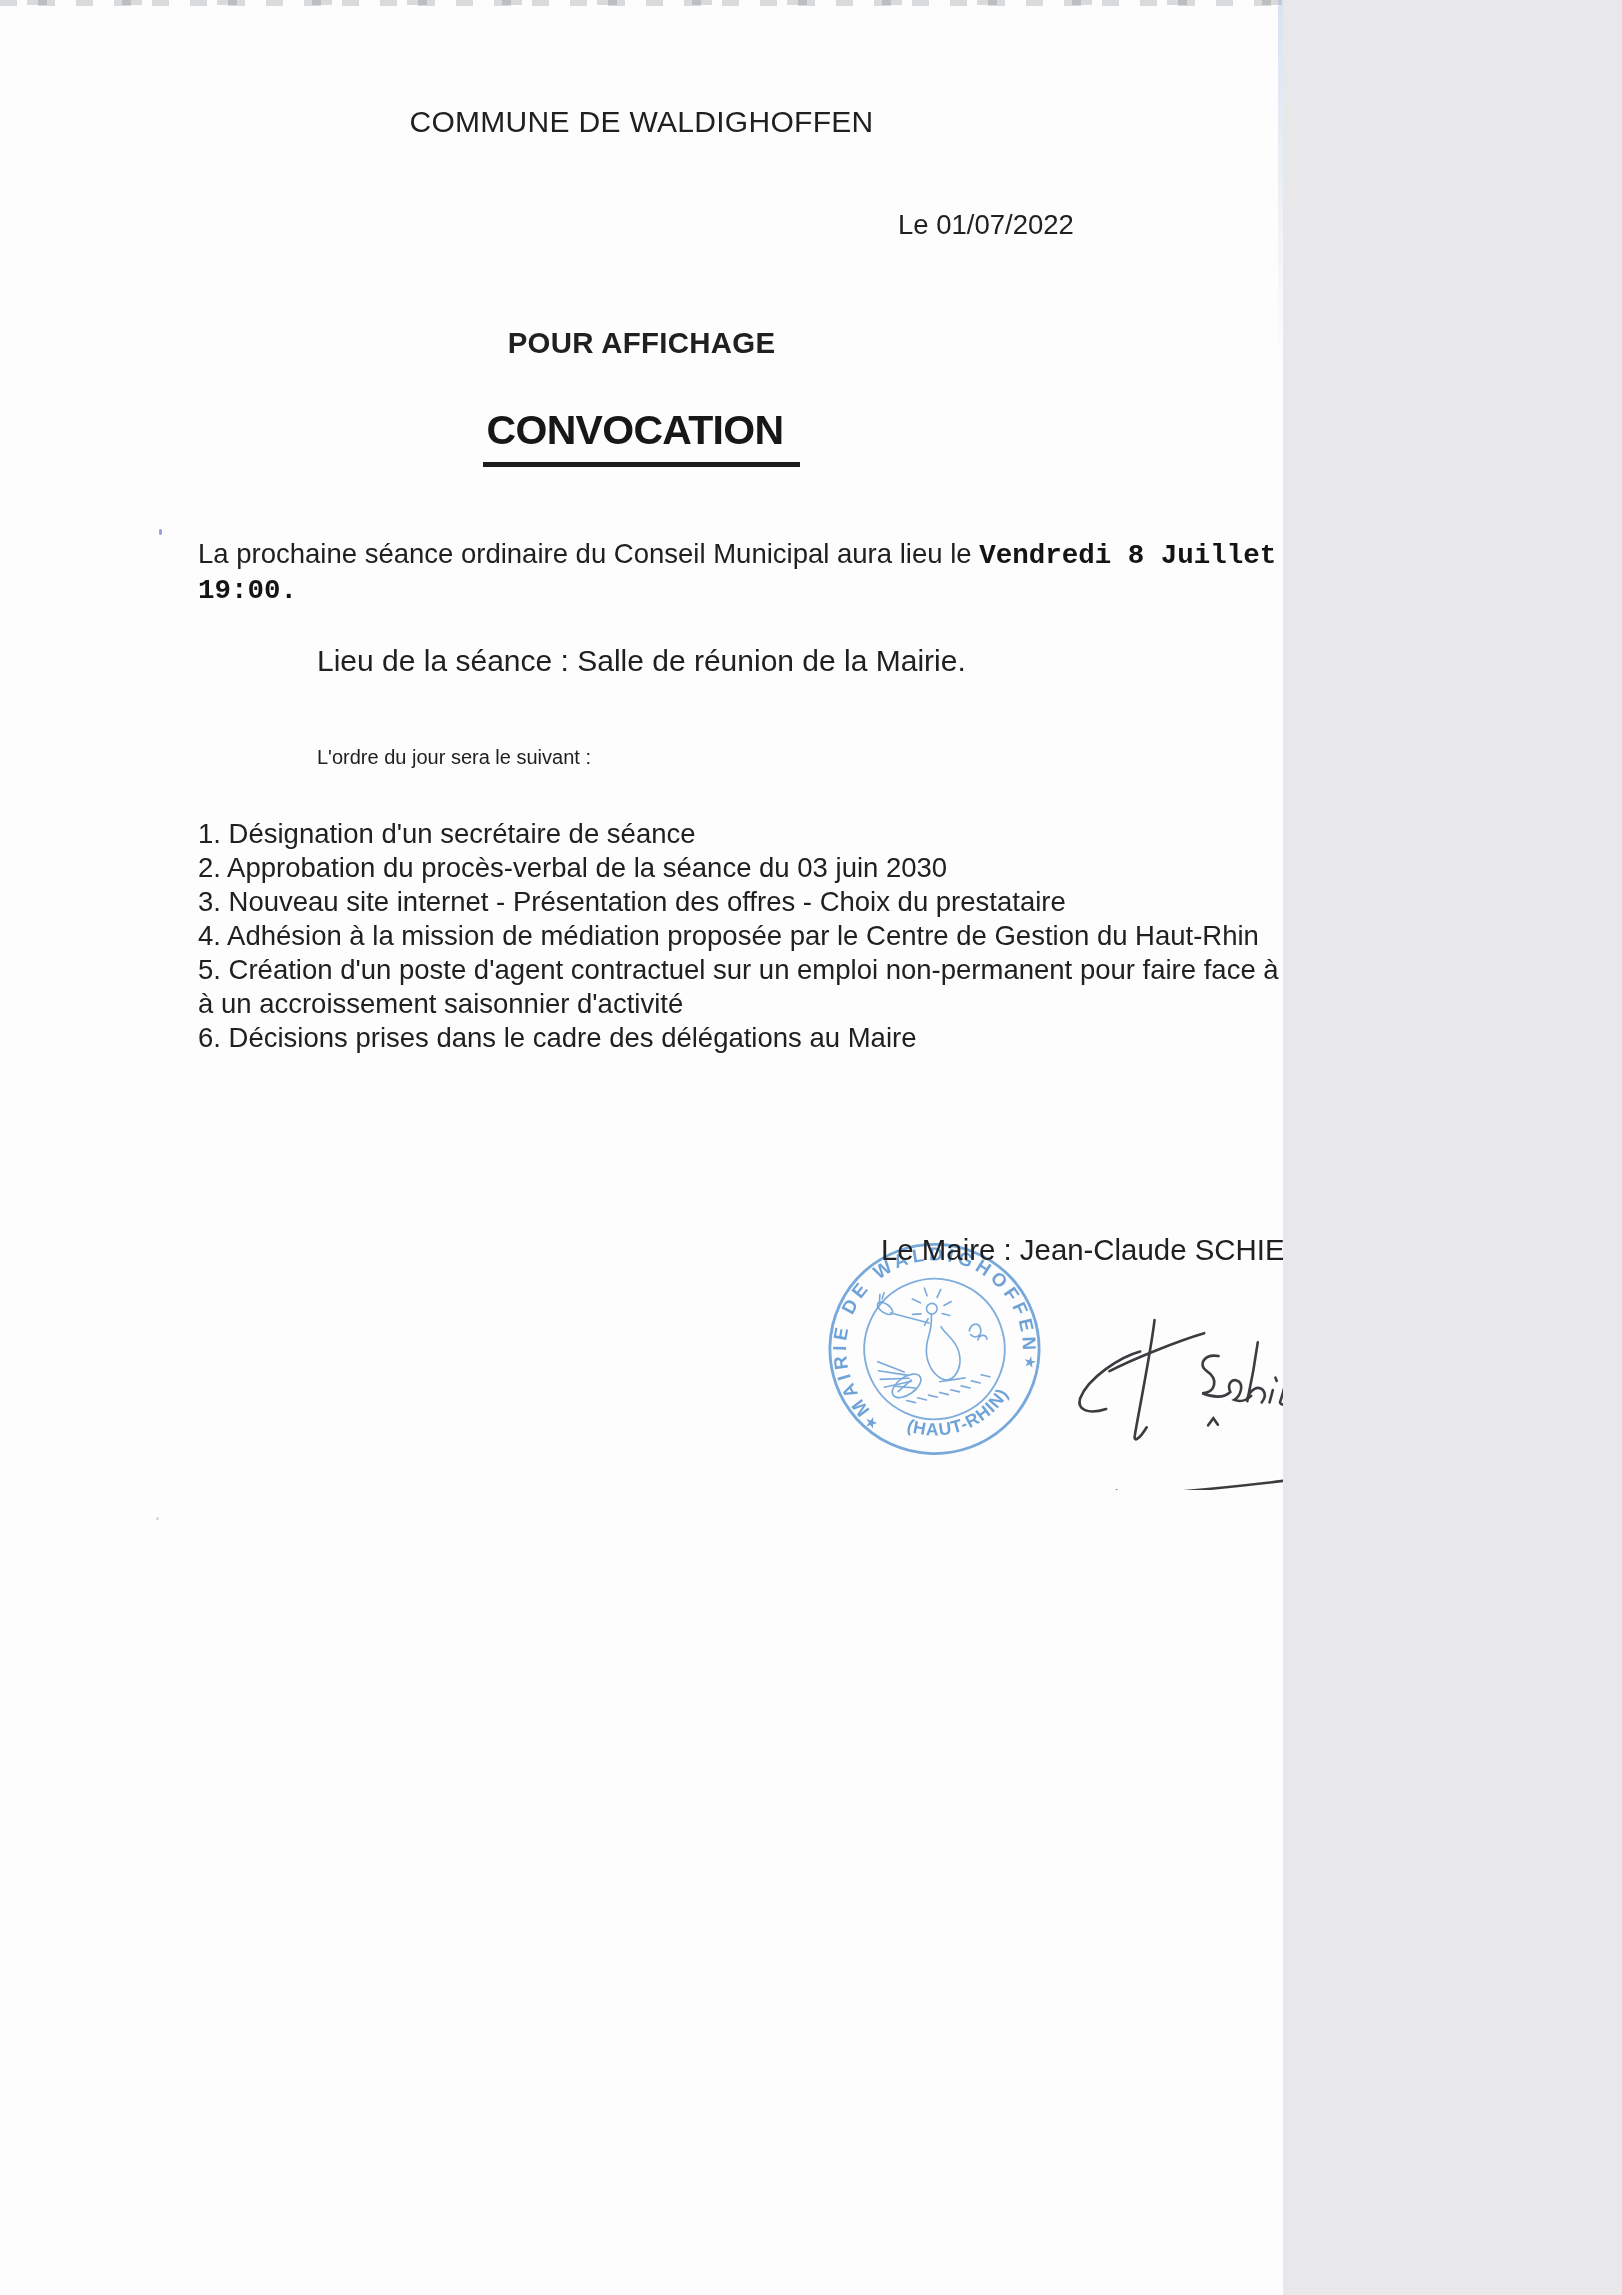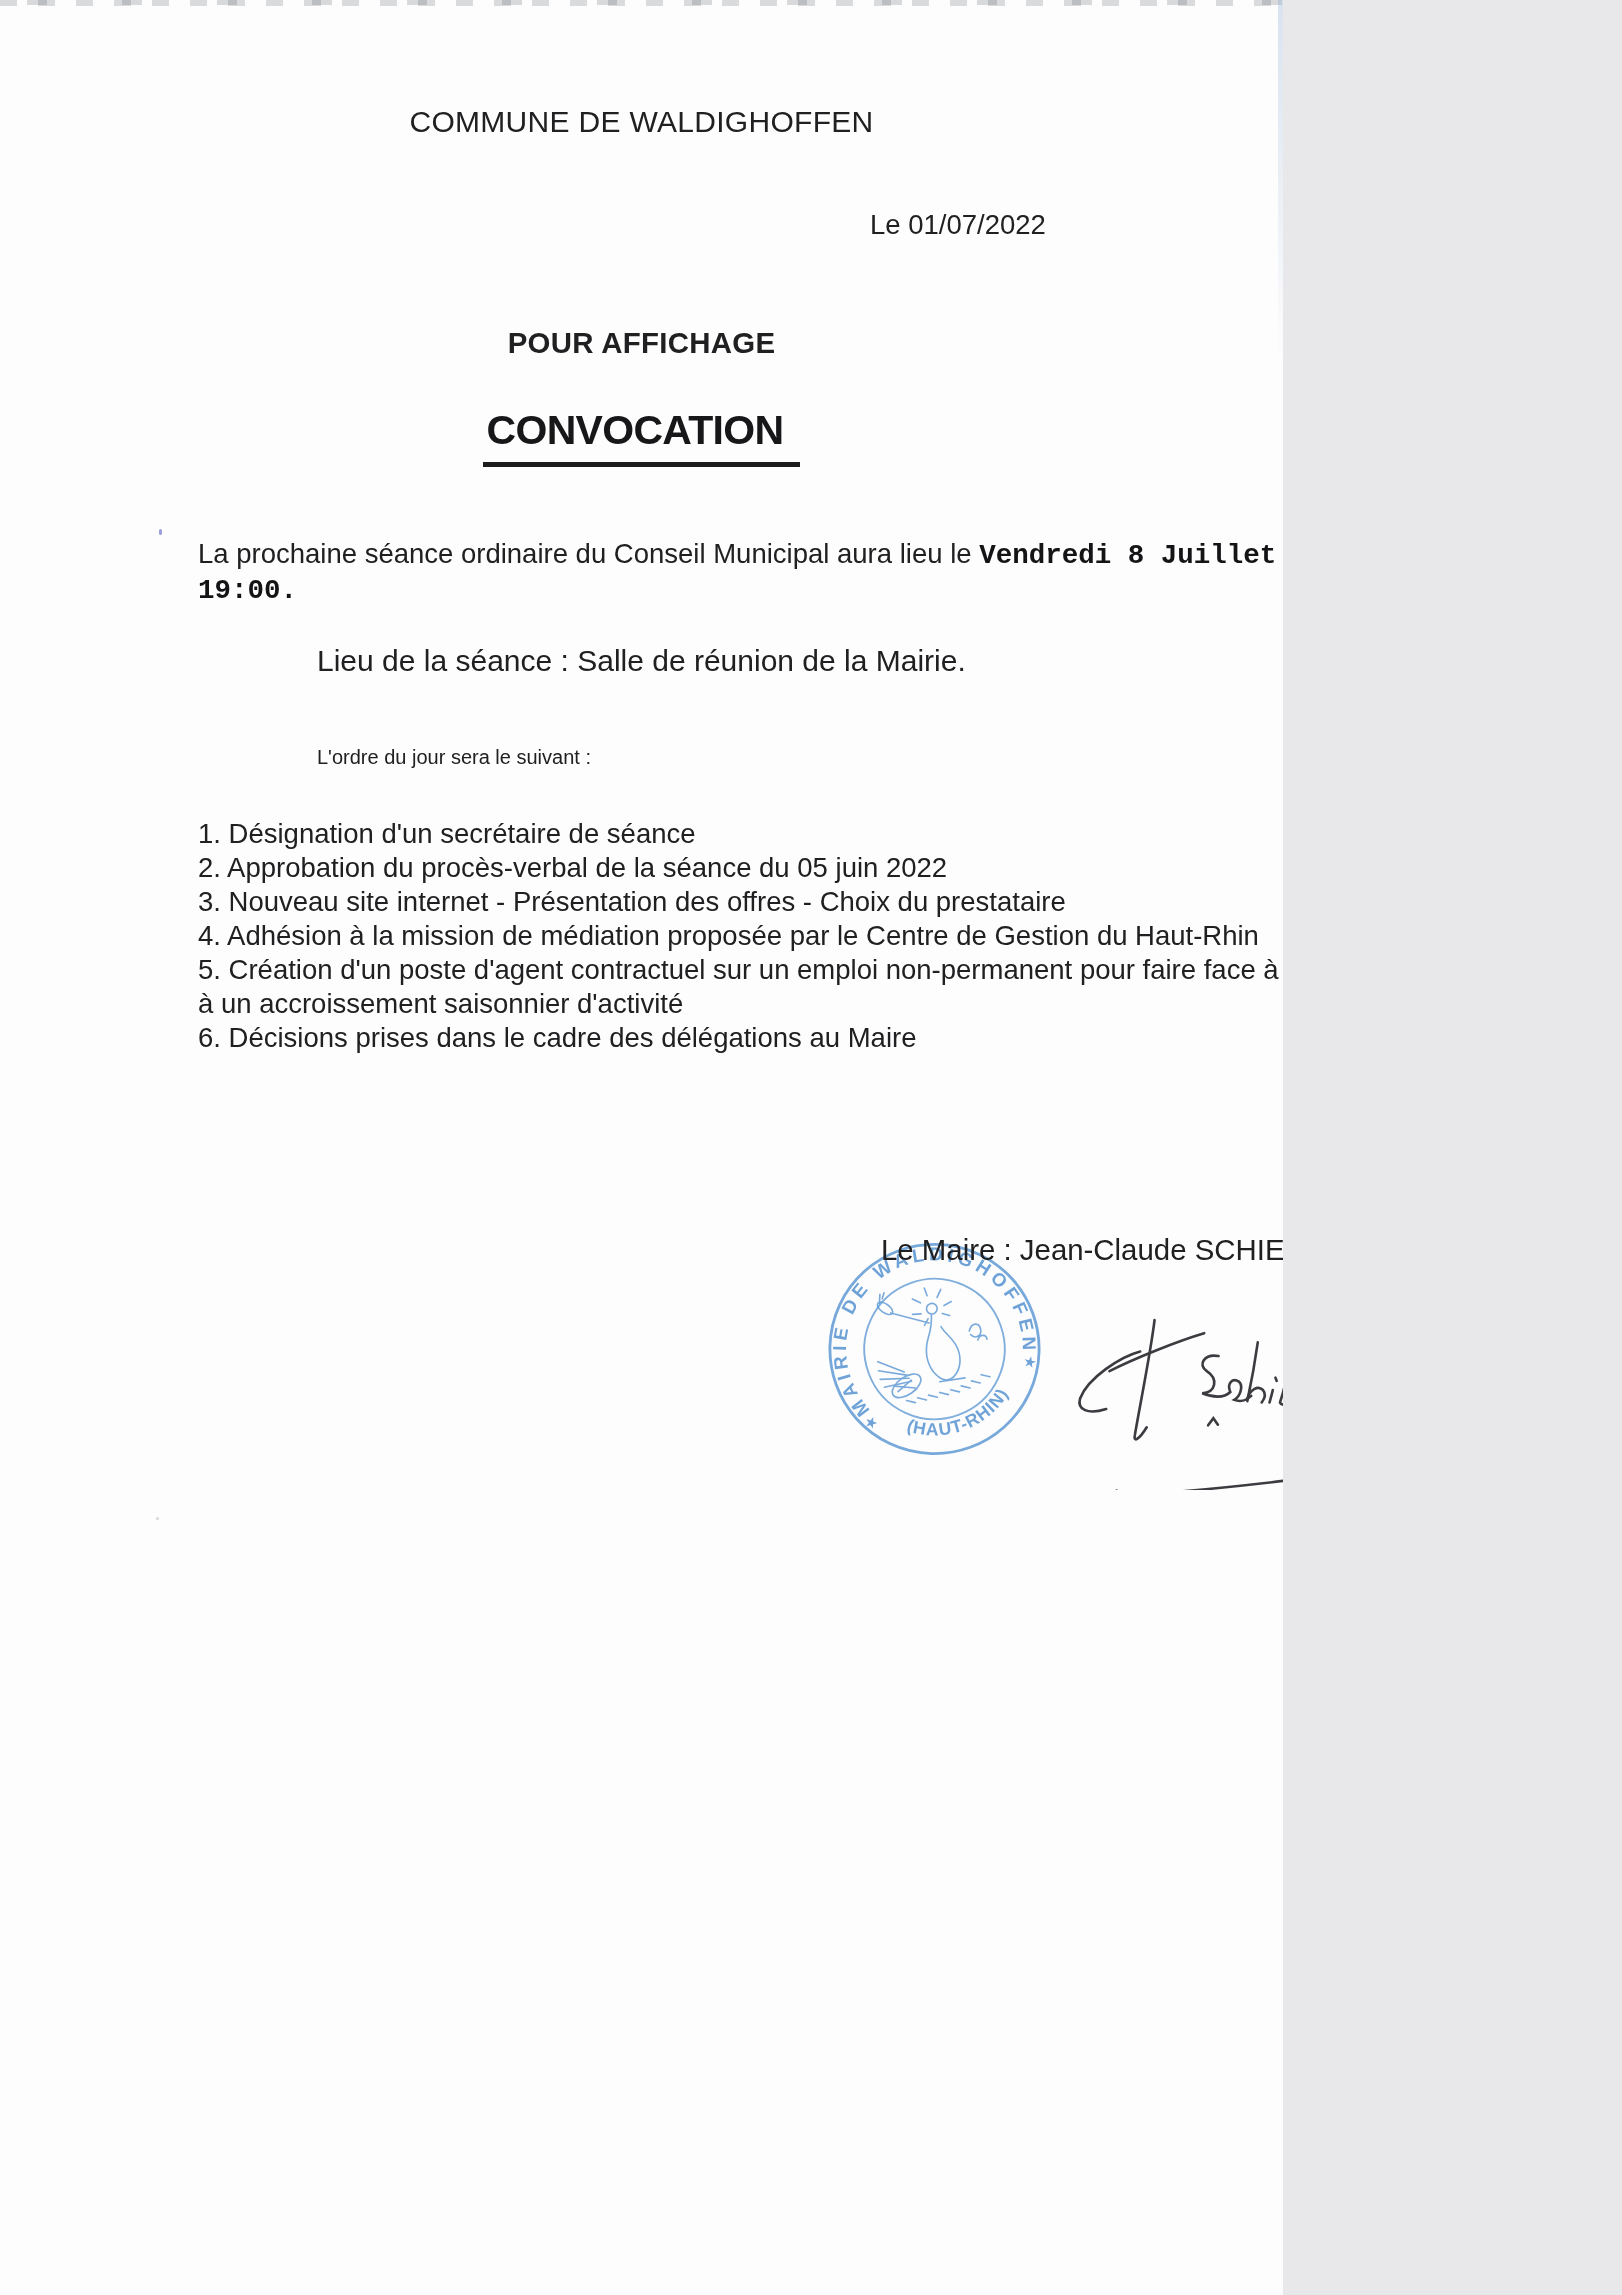--- a/index.html
+++ b/index.html
@@ -7,21 +7,21 @@
     position:relative;
     width:1283px;height:2295px;
     background:#fdfdfd;
     font-family:"Liberation Sans","DejaVu Sans",sans-serif;
     color:#202022;
     overflow:hidden;
   }
   .line{position:absolute;white-space:nowrap;}
   .center{left:0;width:100%;text-align:center;}
   .org{top:105px;font-size:30px;letter-spacing:0.3px;}
-  .date{top:209px;left:870px;font-size:27.5px;}
+  .date{top:209px;left:898px;font-size:27.5px;}
   .notice{top:326px;font-size:29.4px;font-weight:bold;letter-spacing:0.3px;}
   .title-wrap{top:407px;}
   .title-inner{
     display:inline-block;
     font-size:41px;font-weight:bold;letter-spacing:-0.7px;color:#17171a;
     padding:0 17px 7.9px 3.9px;
     border-bottom:5.9px solid #1c1c1e;
   }
   .intro{
     position:absolute;top:537px;left:198px;width:1296px;
@@ -82,21 +82,21 @@
   </div>
 
   <div class="intro"><span>La prochaine séance ordinaire du Conseil Municipal aura lieu le </span><b>Vendredi 8 Juillet 2022 à 19:00.</b></div>
 
   <div class="line lieu">Lieu de la séance : Salle de réunion de la Mairie.</div>
 
   <div class="line ordre">L'ordre du jour sera le suivant :</div>
 
   <div class="agenda">
     <div class="item">1. Désignation d'un secrétaire de séance</div>
-    <div class="item">2. Approbation du procès-verbal de la séance du 05 juin 2022</div>
+    <div class="item">2. Approbation du procès-verbal de la séance du 03 juin 2030</div>
     <div class="item">3. Nouveau site internet - Présentation des offres - Choix du prestataire</div>
     <div class="item">4. Adhésion à la mission de médiation proposée par le Centre de Gestion du Haut-Rhin</div>
     <div class="item">5. Création d'un poste d'agent contractuel sur un emploi non-permanent pour faire face à un besoin lié à un accroissement saisonnier d'activité</div>
     <div class="item">6. Décisions prises dans le cadre des délégations au Maire</div>
   </div>
 
   <svg class="stamp" viewBox="-190 -190 380 380" xmlns="http://www.w3.org/2000/svg">
     <g transform="rotate(-20)" fill="none" stroke="#4e8fd2">
       <circle cx="0" cy="0" r="167" stroke-width="4.5" opacity="0.8"></circle>
       <circle cx="0" cy="0" r="112" stroke-width="3" opacity="0.75"></circle>

